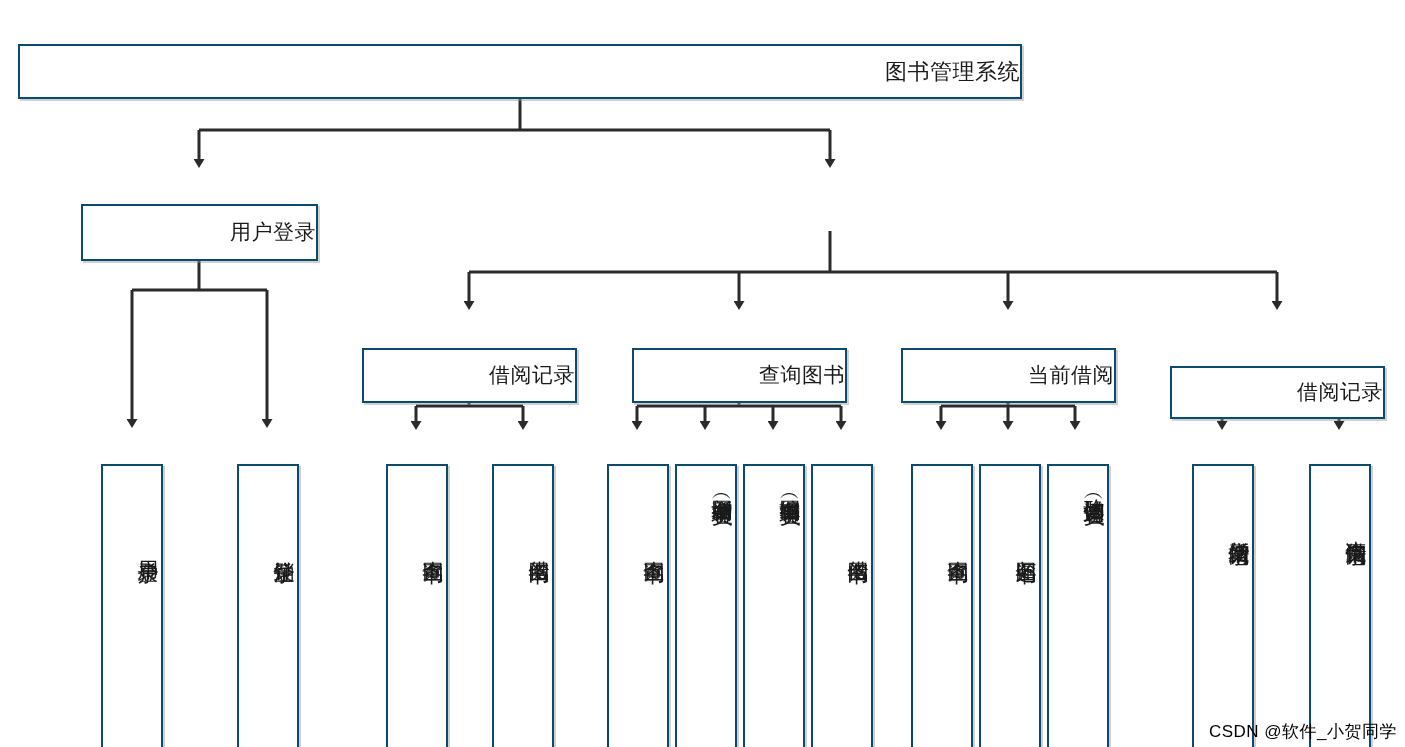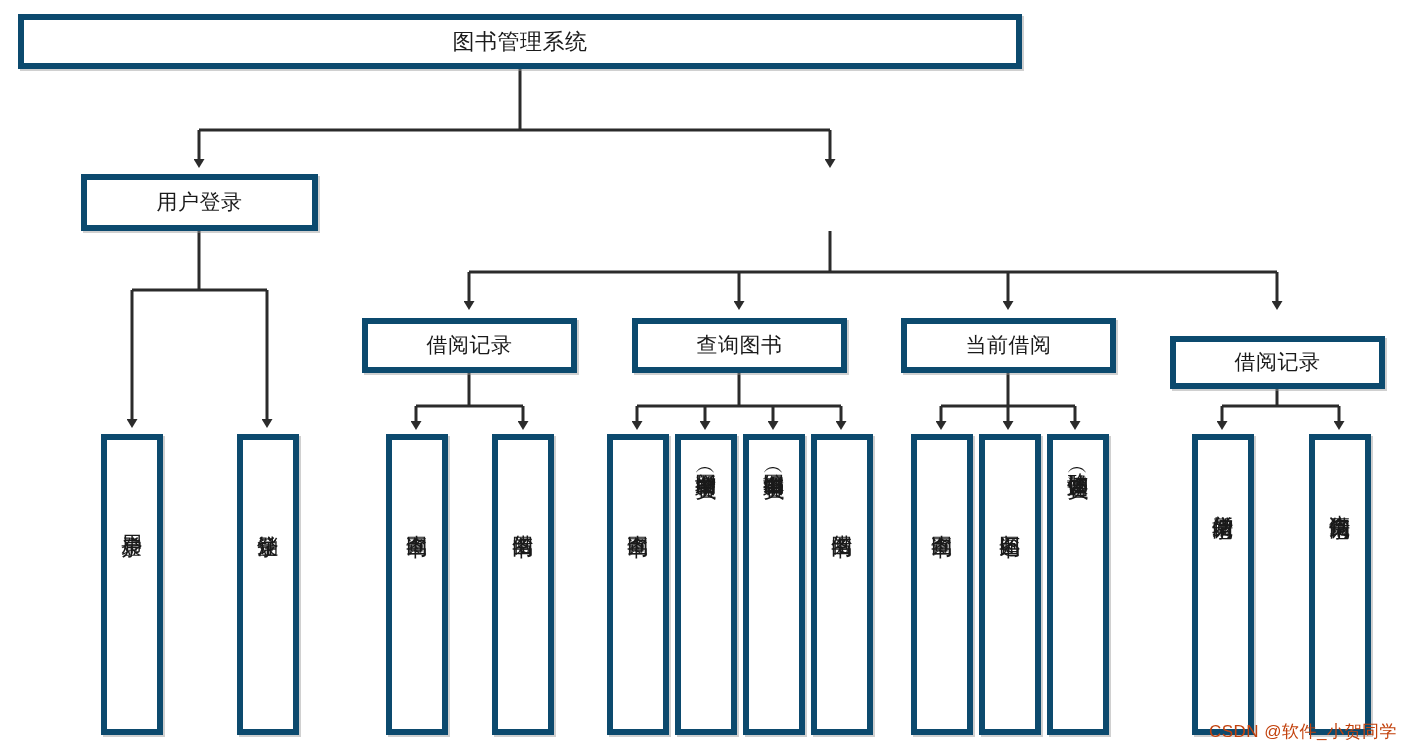--- a/index.html
+++ b/index.html
@@ -23,26 +23,27 @@
     left: 0;
     top: 0;
     width: 1405px;
     height: 747px;
     pointer-events: none;
   }
   .node {
     position: absolute;
     box-sizing: border-box;
     background: #ffffff;
-    border: 6px solid #0c4a6e;
+    border: 2px solid #0c4a6e;
     box-shadow: 2px 2px 0 rgba(150,150,150,0.45);
     display: flex;
     align-items: center;
-    justify-content: center;
+    justify-content: flex-end;
     color: #1a1a1a;
+    margin-top: 30px;
   }
   .node .label {
     font-size: 21px;
     line-height: 1.15;
     letter-spacing: 0.5px;
     white-space: nowrap;
   }
   .node.root .label { font-size: 22px; }
   .node.leaf {
     align-items: flex-start;
@@ -64,21 +65,21 @@
     padding-top: 44px;
   }
   .node.leaf.top .label {
     padding-top: 2px;
   }
   .watermark {
     position: absolute;
     right: 8px;
     bottom: 4px;
     font-size: 17px;
-    color: #c2410c;
+    color: #000000;
     white-space: nowrap;
     letter-spacing: 0.5px;
   }
 </style>
 </head>
 <body>
 
 <div id="canvas">
 
   <svg class="wires" viewBox="0 0 1405 747" xmlns="http://www.w3.org/2000/svg">

